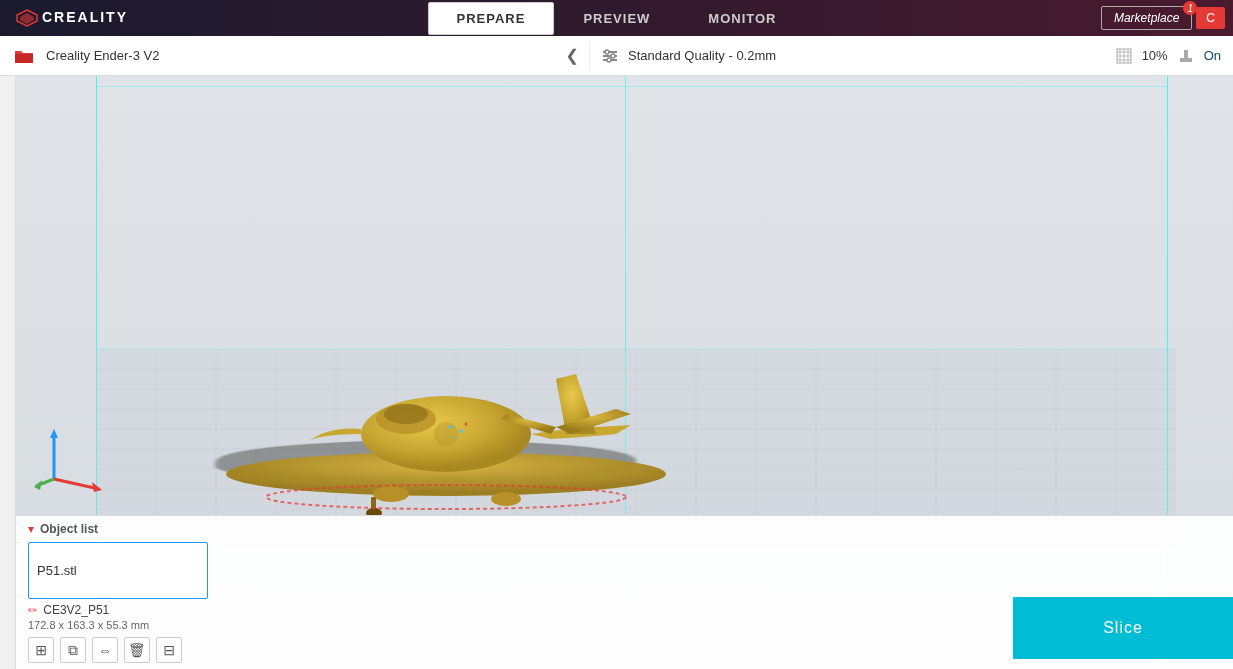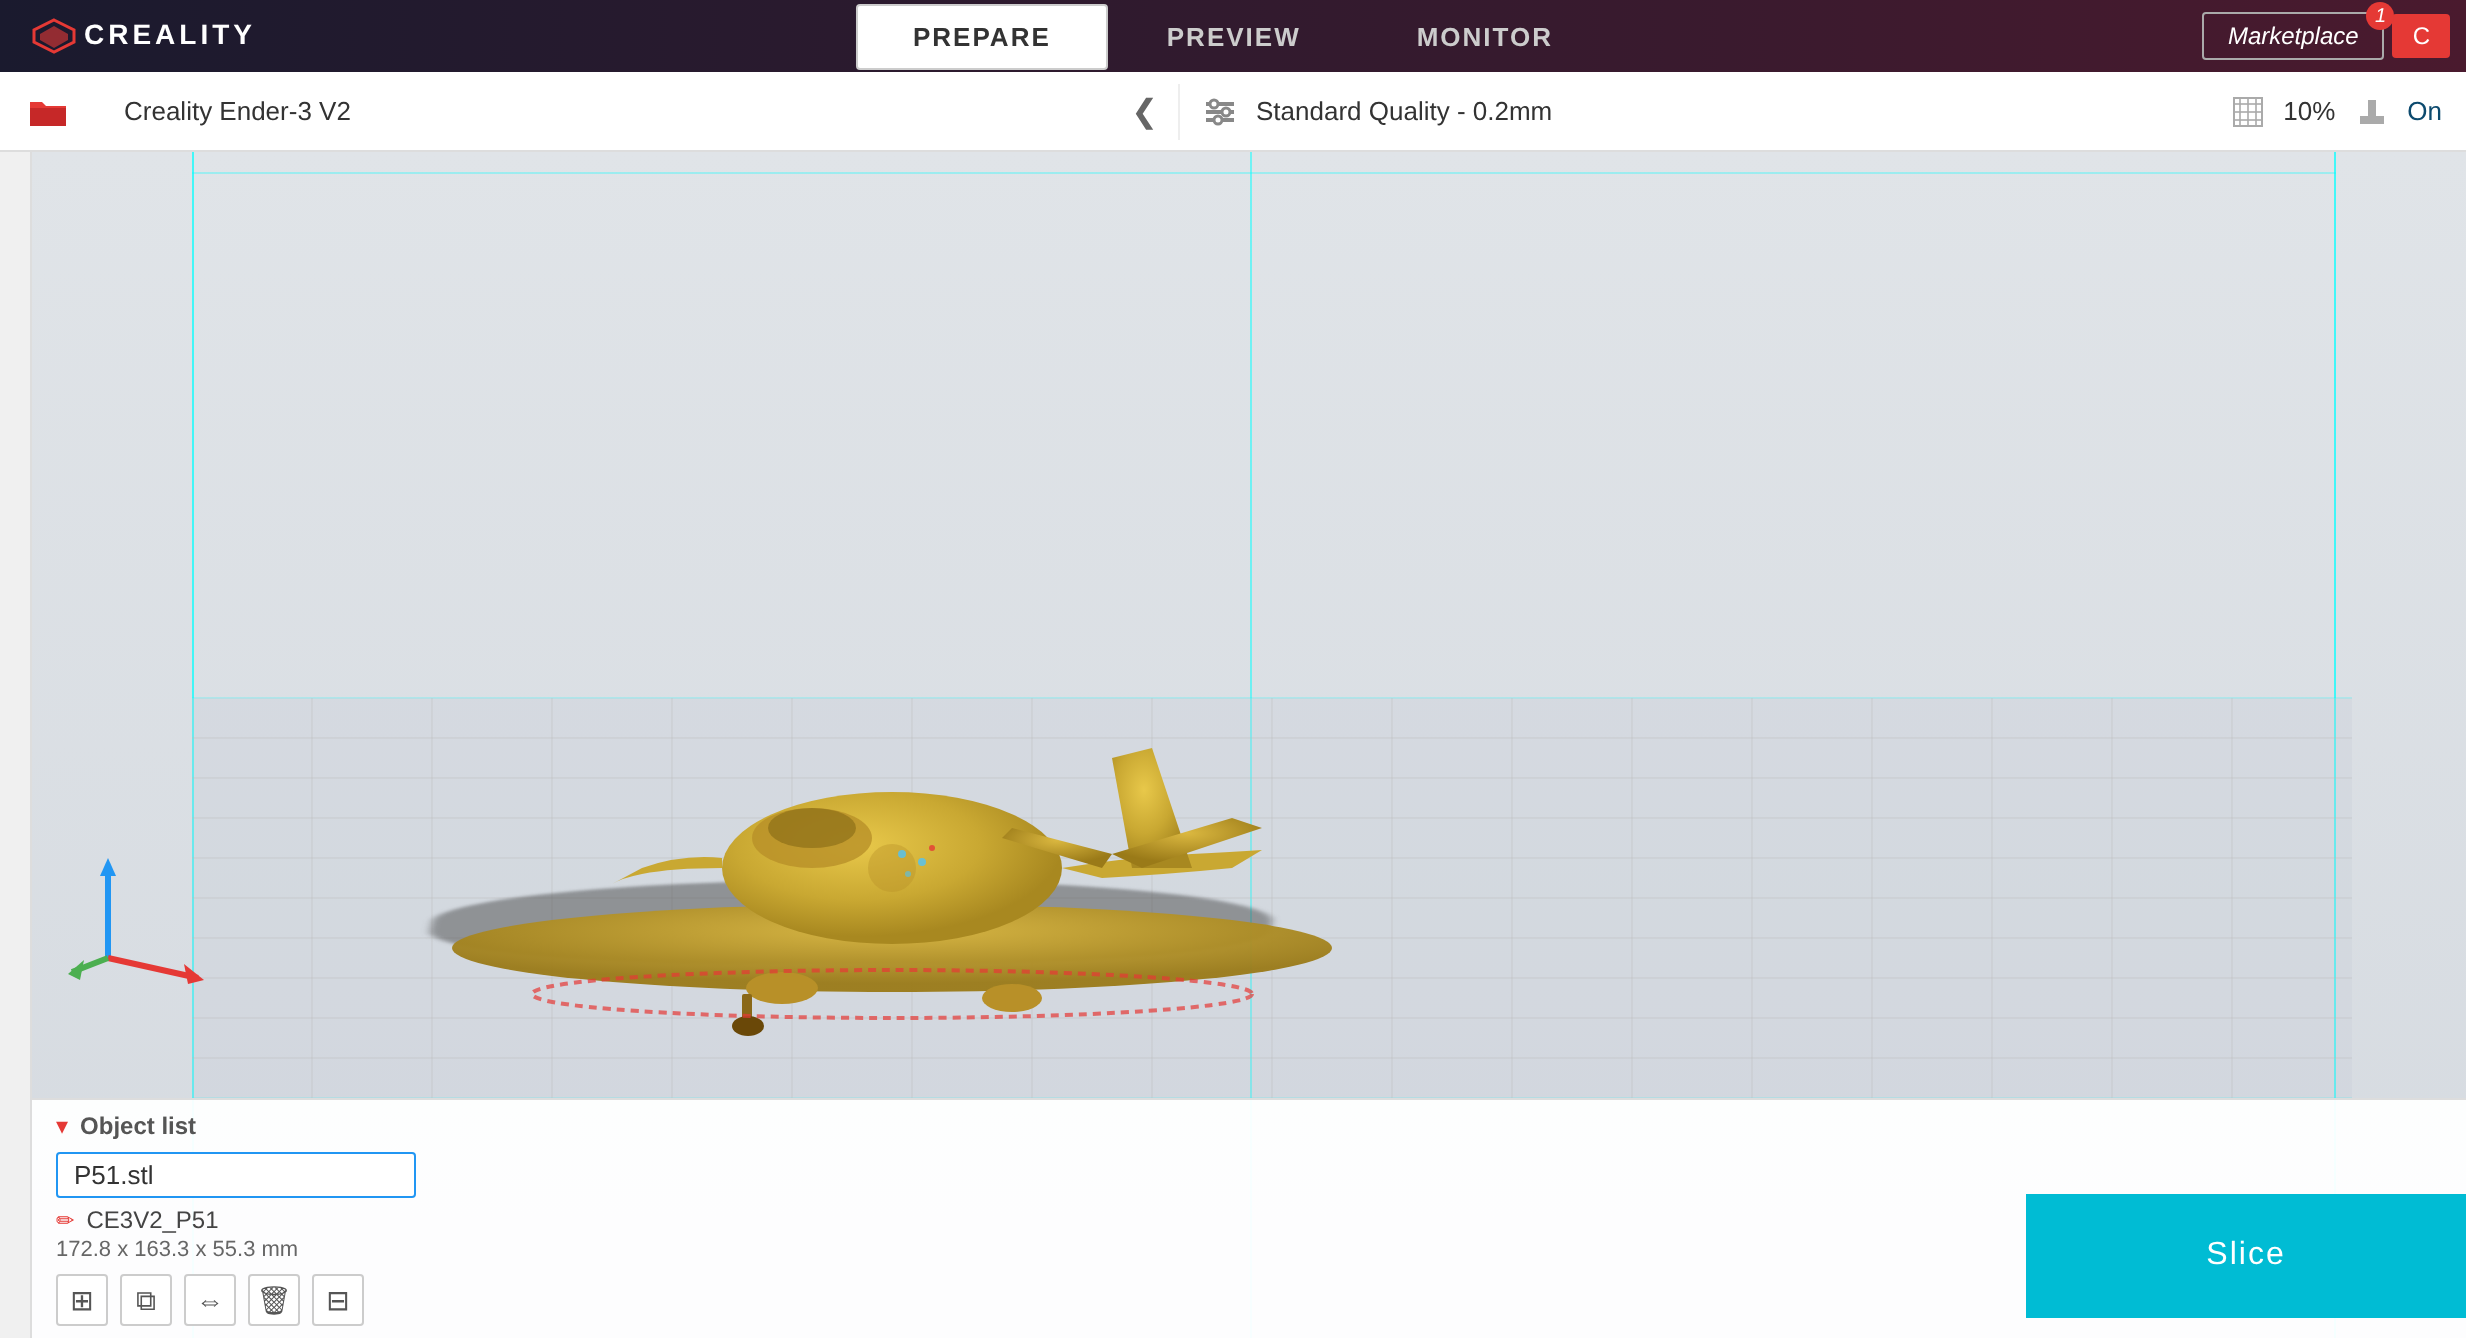--- a/index.html
+++ b/index.html
@@ -59,21 +59,21 @@
       background: white;
       border-bottom: 1px solid #ddd;
       display: flex;
       align-items: center;
     }
     .toolbar-left {
       width: 590px;
       display: flex;
       align-items: center;
       padding: 0 10px;
-      gap: 24px;
+      gap: 8px;
       border-right: 1px solid #eee;
     }
     .folder-icon-btn {
       width: 28px; height: 28px; display: flex; align-items: center; justify-content: center;
       cursor: pointer;
     }
     .printer-name {
       flex: 1; font-size: 13px; color: #333; font-weight: 500;
     }
     .chevron-btn {
@@ -179,21 +179,21 @@
     }
     .object-list-header {
       display: flex; align-items: center; gap: 6px; margin-bottom: 6px;
     }
     .chevron-down { color: #e53935; font-size: 12px; cursor: pointer; }
     .object-list-label { font-size: 12px; color: #555; font-weight: 600; }
     .object-item-input {
       width: 180px;
       border: 1.5px solid #2196F3;
       border-radius: 2px;
-      padding: 3px 8px;
+      padding: 20px 8px;
       font-size: 13px;
       color: #333;
       outline: none;
     }
     .object-info {
       display: flex; align-items: center; gap: 6px; margin-top: 4px;
     }
     .pencil-icon { color: #e53935; font-size: 11px; }
     .object-name-label { font-size: 12px; color: #444; }
     .object-dimensions { font-size: 11px; color: #666; margin-top: 2px; }

